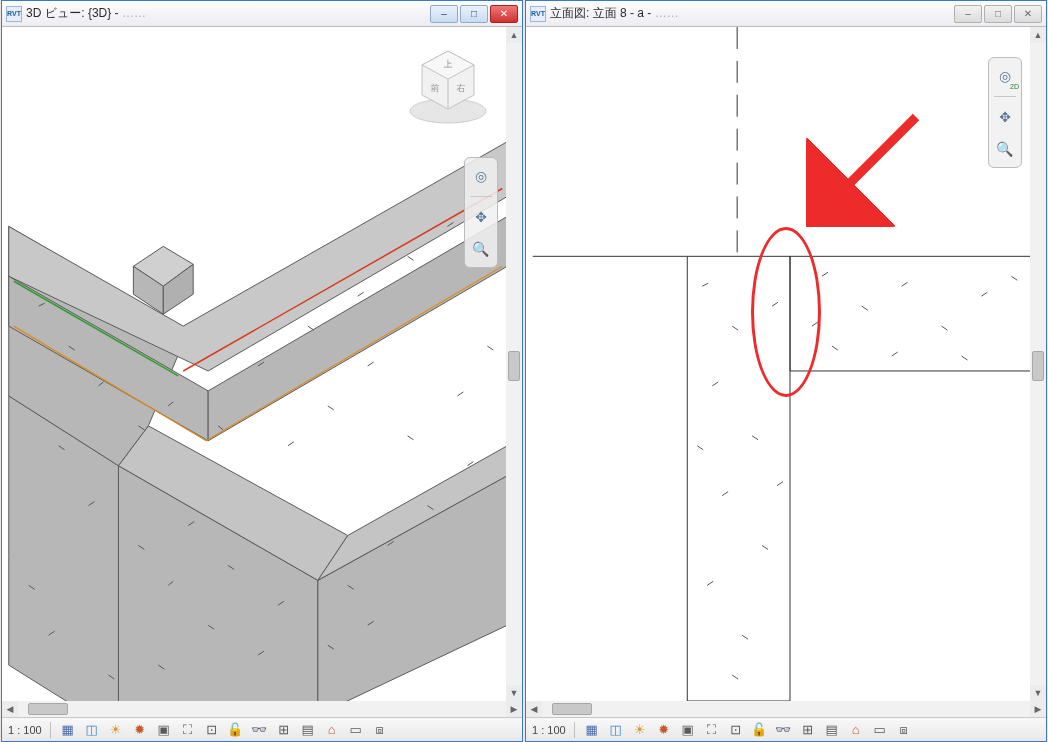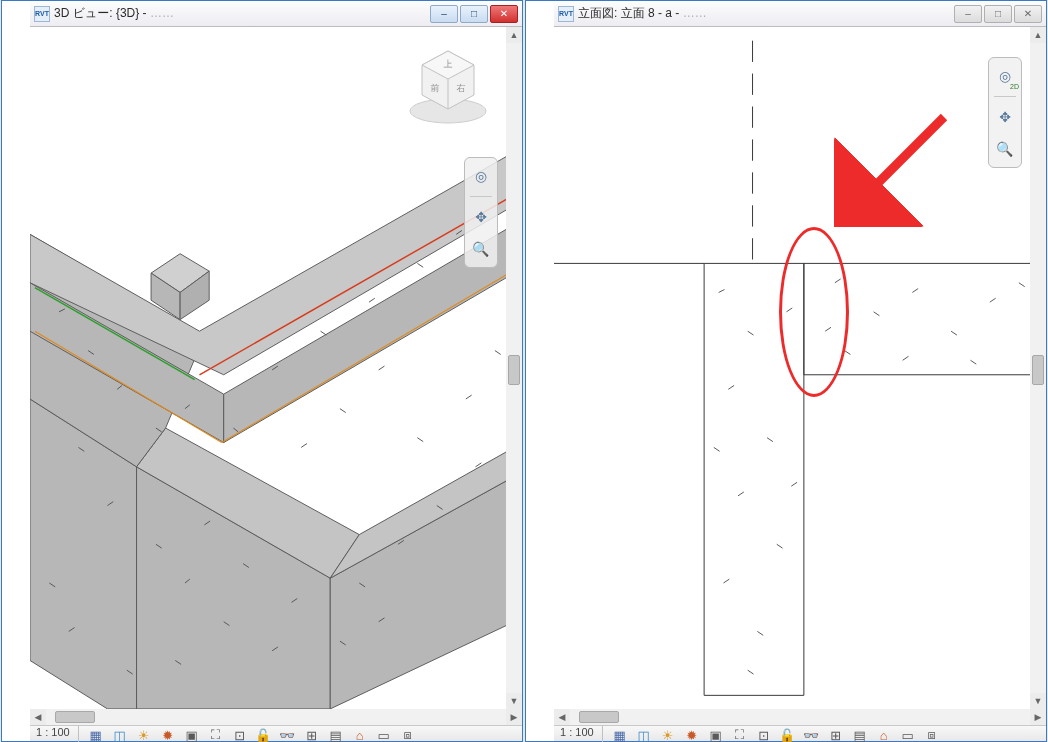--- a/index.html
+++ b/index.html
@@ -15,21 +15,20 @@
     display: flex;
   }
   .pane {
     flex: 1;
     border: 1px solid #3a78c8;
     background: #fff;
     display: flex;
     flex-direction: column;
     margin: 0 1px;
     position: relative;
-    padding-left: 28px;
   }
   .titlebar {
     height: 26px;
     background: linear-gradient(#fdfdfd, #ececf2);
     border-bottom: 1px solid #bcbcbc;
     display: flex;
     align-items: center;
     padding: 0 4px;
     gap: 4px;
   }
@@ -61,22 +60,22 @@
     width:16px;height:16px;display:flex;align-items:center;justify-content:center;font-size:9px;color:#666;
   }
   .scrollbar-v .track{flex:1;width:16px;background:#f1f1f1;position:relative;}
   .scrollbar-v .thumb{position:absolute;width:12px;left:2px;background:#c8c8c8;border:1px solid #a8a8a8;border-radius:2px;}
   .scrollbar-h {
     height:16px;background:#ececec;display:flex;align-items:center;
   }
   .scrollbar-h .track{flex:1;height:16px;background:#f1f1f1;position:relative;}
   .scrollbar-h .thumb{position:absolute;height:12px;top:2px;background:#c8c8c8;border:1px solid #a8a8a8;border-radius:2px;}
   .statusbar {
-    height:16px;background:linear-gradient(#f8f8f8,#e8e8e8);border-top:1px solid #c8c8c8;
-    display:flex;padding:0 6px;gap:6px;font-size:11px;color:#444;
+    height:24px;background:linear-gradient(#f8f8f8,#e8e8e8);border-top:1px solid #c8c8c8;
+    display:flex;align-items:center;padding:0 6px;gap:6px;font-size:11px;color:#444;
   }
   .status-icon {
     width:18px;height:18px;display:flex;align-items:center;justify-content:center;font-size:13px;
   }
   .sep{width:1px;height:16px;background:#c0c0c0;margin:0 2px;}
   
   .viewcube {
     position:absolute; top:12px; right:28px; width:92px;height:92px;
     display:flex;align-items:center;justify-content:center;opacity:0.7;
   }

